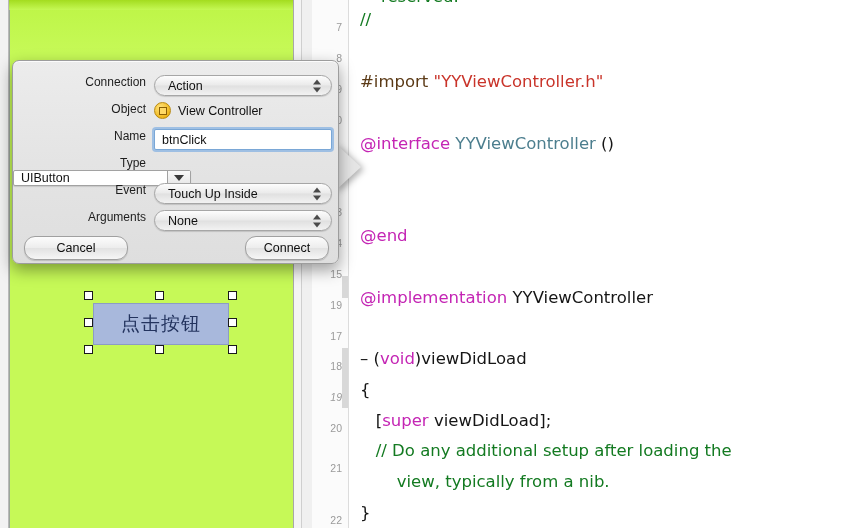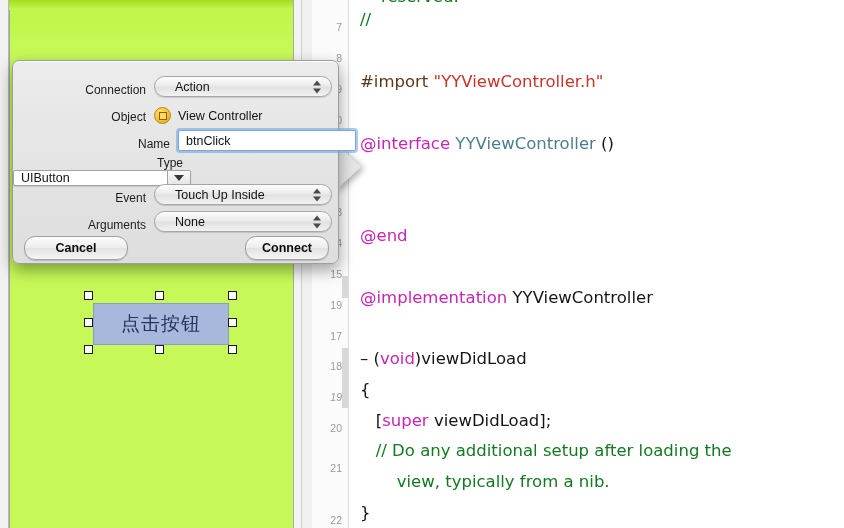--- a/index.html
+++ b/index.html
@@ -37,27 +37,27 @@
 
   
   .popover{position:absolute;left:12px;top:60px;width:325px;height:202px;
      background:linear-gradient(180deg,#ececec 0%,#e4e4e4 50%,#dedede 100%);
      border:1px solid #9d9d9d;border-radius:7px;
      box-shadow:0 6px 16px rgba(0,0,0,.38), 0 1px 0 rgba(255,255,255,.85) inset;}
   .popover-arrow{position:absolute;left:335px;top:143px;width:0;height:0;
      border-top:24px solid transparent;border-bottom:24px solid transparent;border-left:26px solid #e5e5e5;
      filter:drop-shadow(3px 2px 3px rgba(0,0,0,.3));}
 
-  .row{position:absolute;left:0;height:22px;display:flex;align-items:flex-end;}
+  .row{position:absolute;left:0;height:22px;display:flex;align-items:flex-start;}
   .row-label{width:133px;text-align:right;padding-right:8px;font-size:12px;color:#1d1d1d;}
 
   .ctl{box-sizing:border-box;height:21px;}
   .popup-btn{width:178px;background:linear-gradient(180deg,#fdfdfd,#eaeaea 48%,#e0e0e0 52%,#f2f2f2);
      border:1px solid #a6a6a6;border-radius:11px;position:relative;
-     font-size:12.5px;color:#111;display:flex;align-items:center;padding-left:20px;
+     font-size:12.5px;color:#111;display:flex;align-items:center;padding-left:13px;
      box-shadow:0 1px 1px rgba(0,0,0,.14);}
   .stepper{position:absolute;right:9px;top:50%;transform:translateY(-50%);width:9px;height:15px;}
   .stepper:before,.stepper:after{content:"";position:absolute;left:0;border-left:4px solid transparent;border-right:4px solid transparent;}
   .stepper:before{top:1px;border-bottom:5px solid #4a4a4a;}
   .stepper:after{bottom:1px;border-top:5px solid #4a4a4a;}
 
   .text-field{width:178px;background:#ffffff;border:1px solid #7aa7d6;border-radius:2px;
      box-shadow:0 0 0 2px rgba(100,160,225,.55);
      font-size:12.5px;color:#111;display:flex;align-items:center;padding-left:7px;}
 
@@ -71,21 +71,21 @@
 
   .obj-row{font-size:12.5px;color:#111;display:flex;align-items:center;gap:7px;}
   .obj-icon{width:15px;height:15px;border-radius:50%;
      background:radial-gradient(circle at 35% 30%,#ffe27a,#f0b71d 70%,#cf9306);
      border:1px solid #b98a10;display:flex;align-items:center;justify-content:center;}
   .obj-icon i{display:block;width:6px;height:6px;border:1.5px solid #8a5f05;background:#ffd966;}
 
   .push-btn{position:absolute;height:22px;border-radius:11px;
      background:linear-gradient(180deg,#fcfcfc,#ededed 48%,#e2e2e2 52%,#f6f6f6);
      border:1px solid #a0a0a0;box-shadow:0 1px 1px rgba(0,0,0,.16);
-     display:flex;align-items:center;justify-content:center;font-size:12.5px;color:#0d0d0d;font-weight:bold;}
+     display:flex;align-items:center;justify-content:center;font-size:12.5px;color:#0d0d0d;font-weight:normal;}
 
   
   .editor{position:absolute;left:312px;top:0;width:532px;height:528px;background:#ffffff;}
   .gutter{position:absolute;left:0;top:0;width:36px;height:528px;background:#fbfbfb;border-right:1px solid #dcdcdc;}
   .gutter-hl{position:absolute;left:30px;width:6px;background:#d8d8d8;}
   .lineno{position:absolute;right:6px;width:26px;text-align:right;font-size:10.5px;color:#9a9a9a;
      font-family:"Liberation Sans",sans-serif;}
   .code{position:absolute;left:48px;top:0;width:484px;height:528px;
      font-family:"DejaVu Sans",sans-serif;font-size:16.5px;color:#151515;}
   .cl{position:absolute;white-space:pre;}
@@ -189,21 +189,21 @@
     <div class="row" style="top:41px;">
       <div class="row-label">Object</div>
       <div class="obj-row">
         <span class="obj-icon">
             <i></i>
           </span>
         <span>View Controller</span>
       </div>
     </div>
 
-    <div class="row" style="top:68px;padding-left:24px;">
+    <div class="row" style="top:68px;">
       <div class="row-label">Name</div>
       <div class="ctl text-field">
         <span>btnClick</span>
       </div>
     </div>
 
     <div class="row" style="top:95px;flex-direction:column;">
       <div class="row-label">Type</div>
       <div class="ctl combo">
         <span>UIButton</span>

